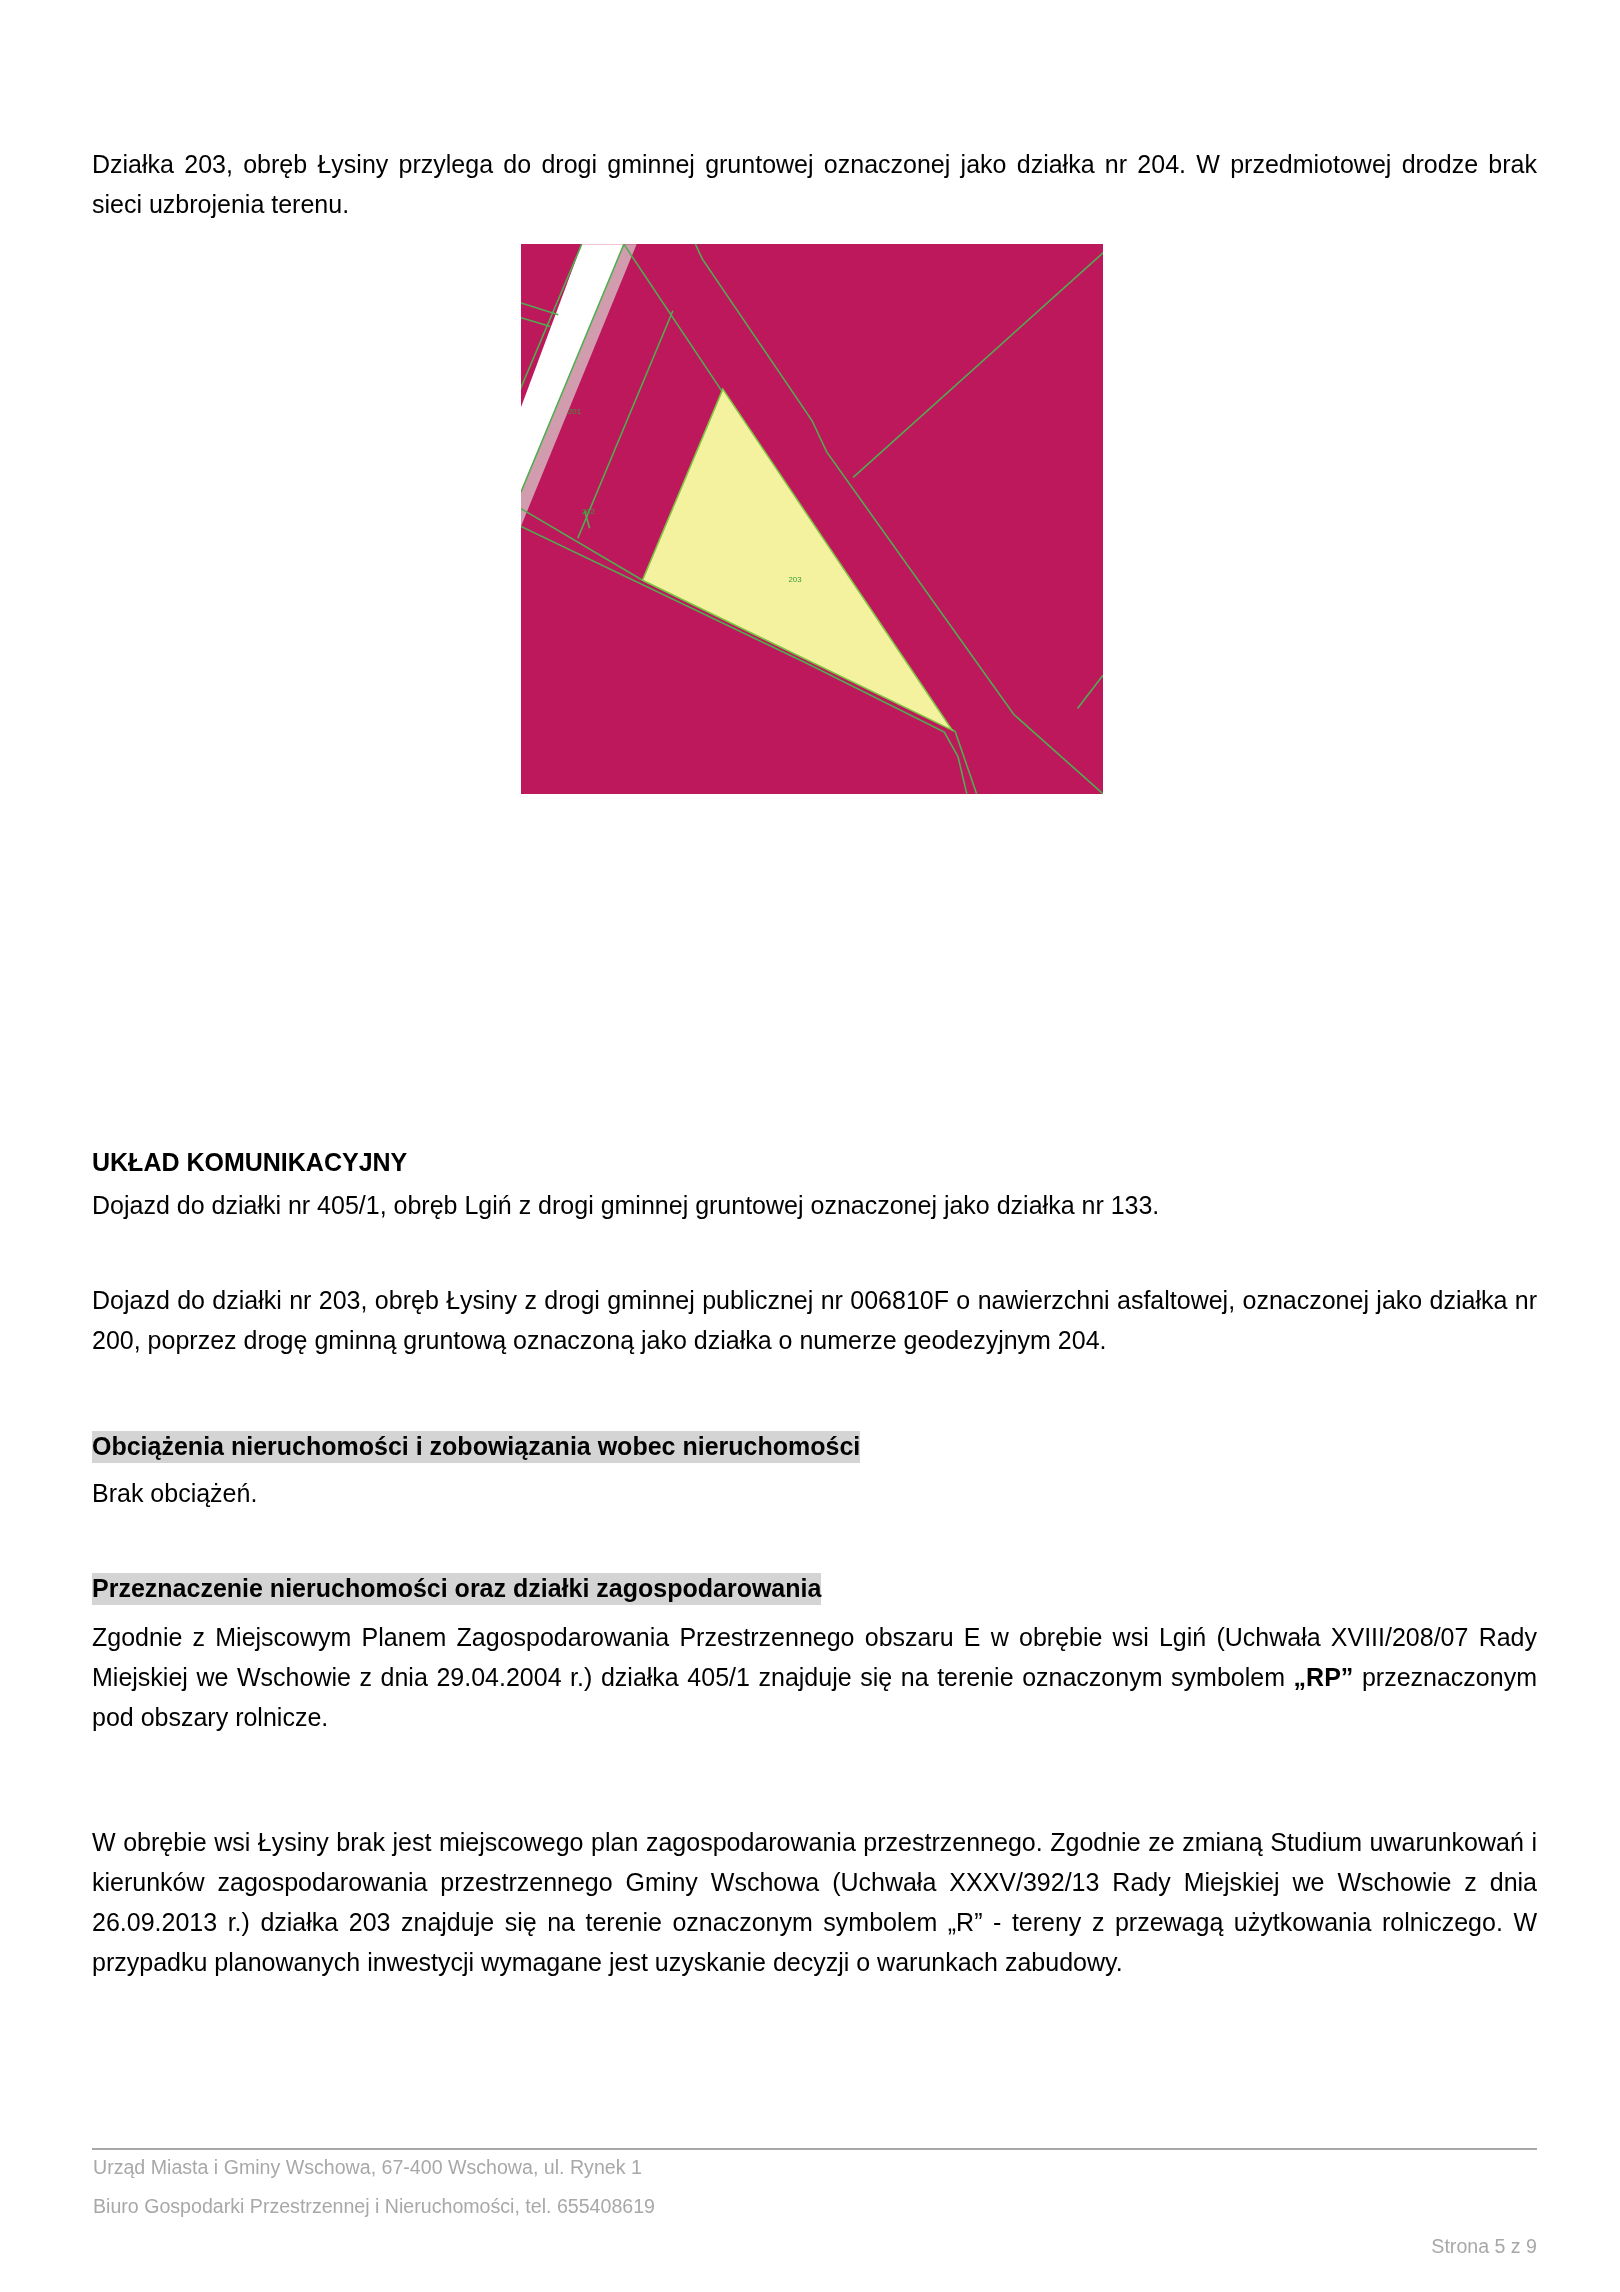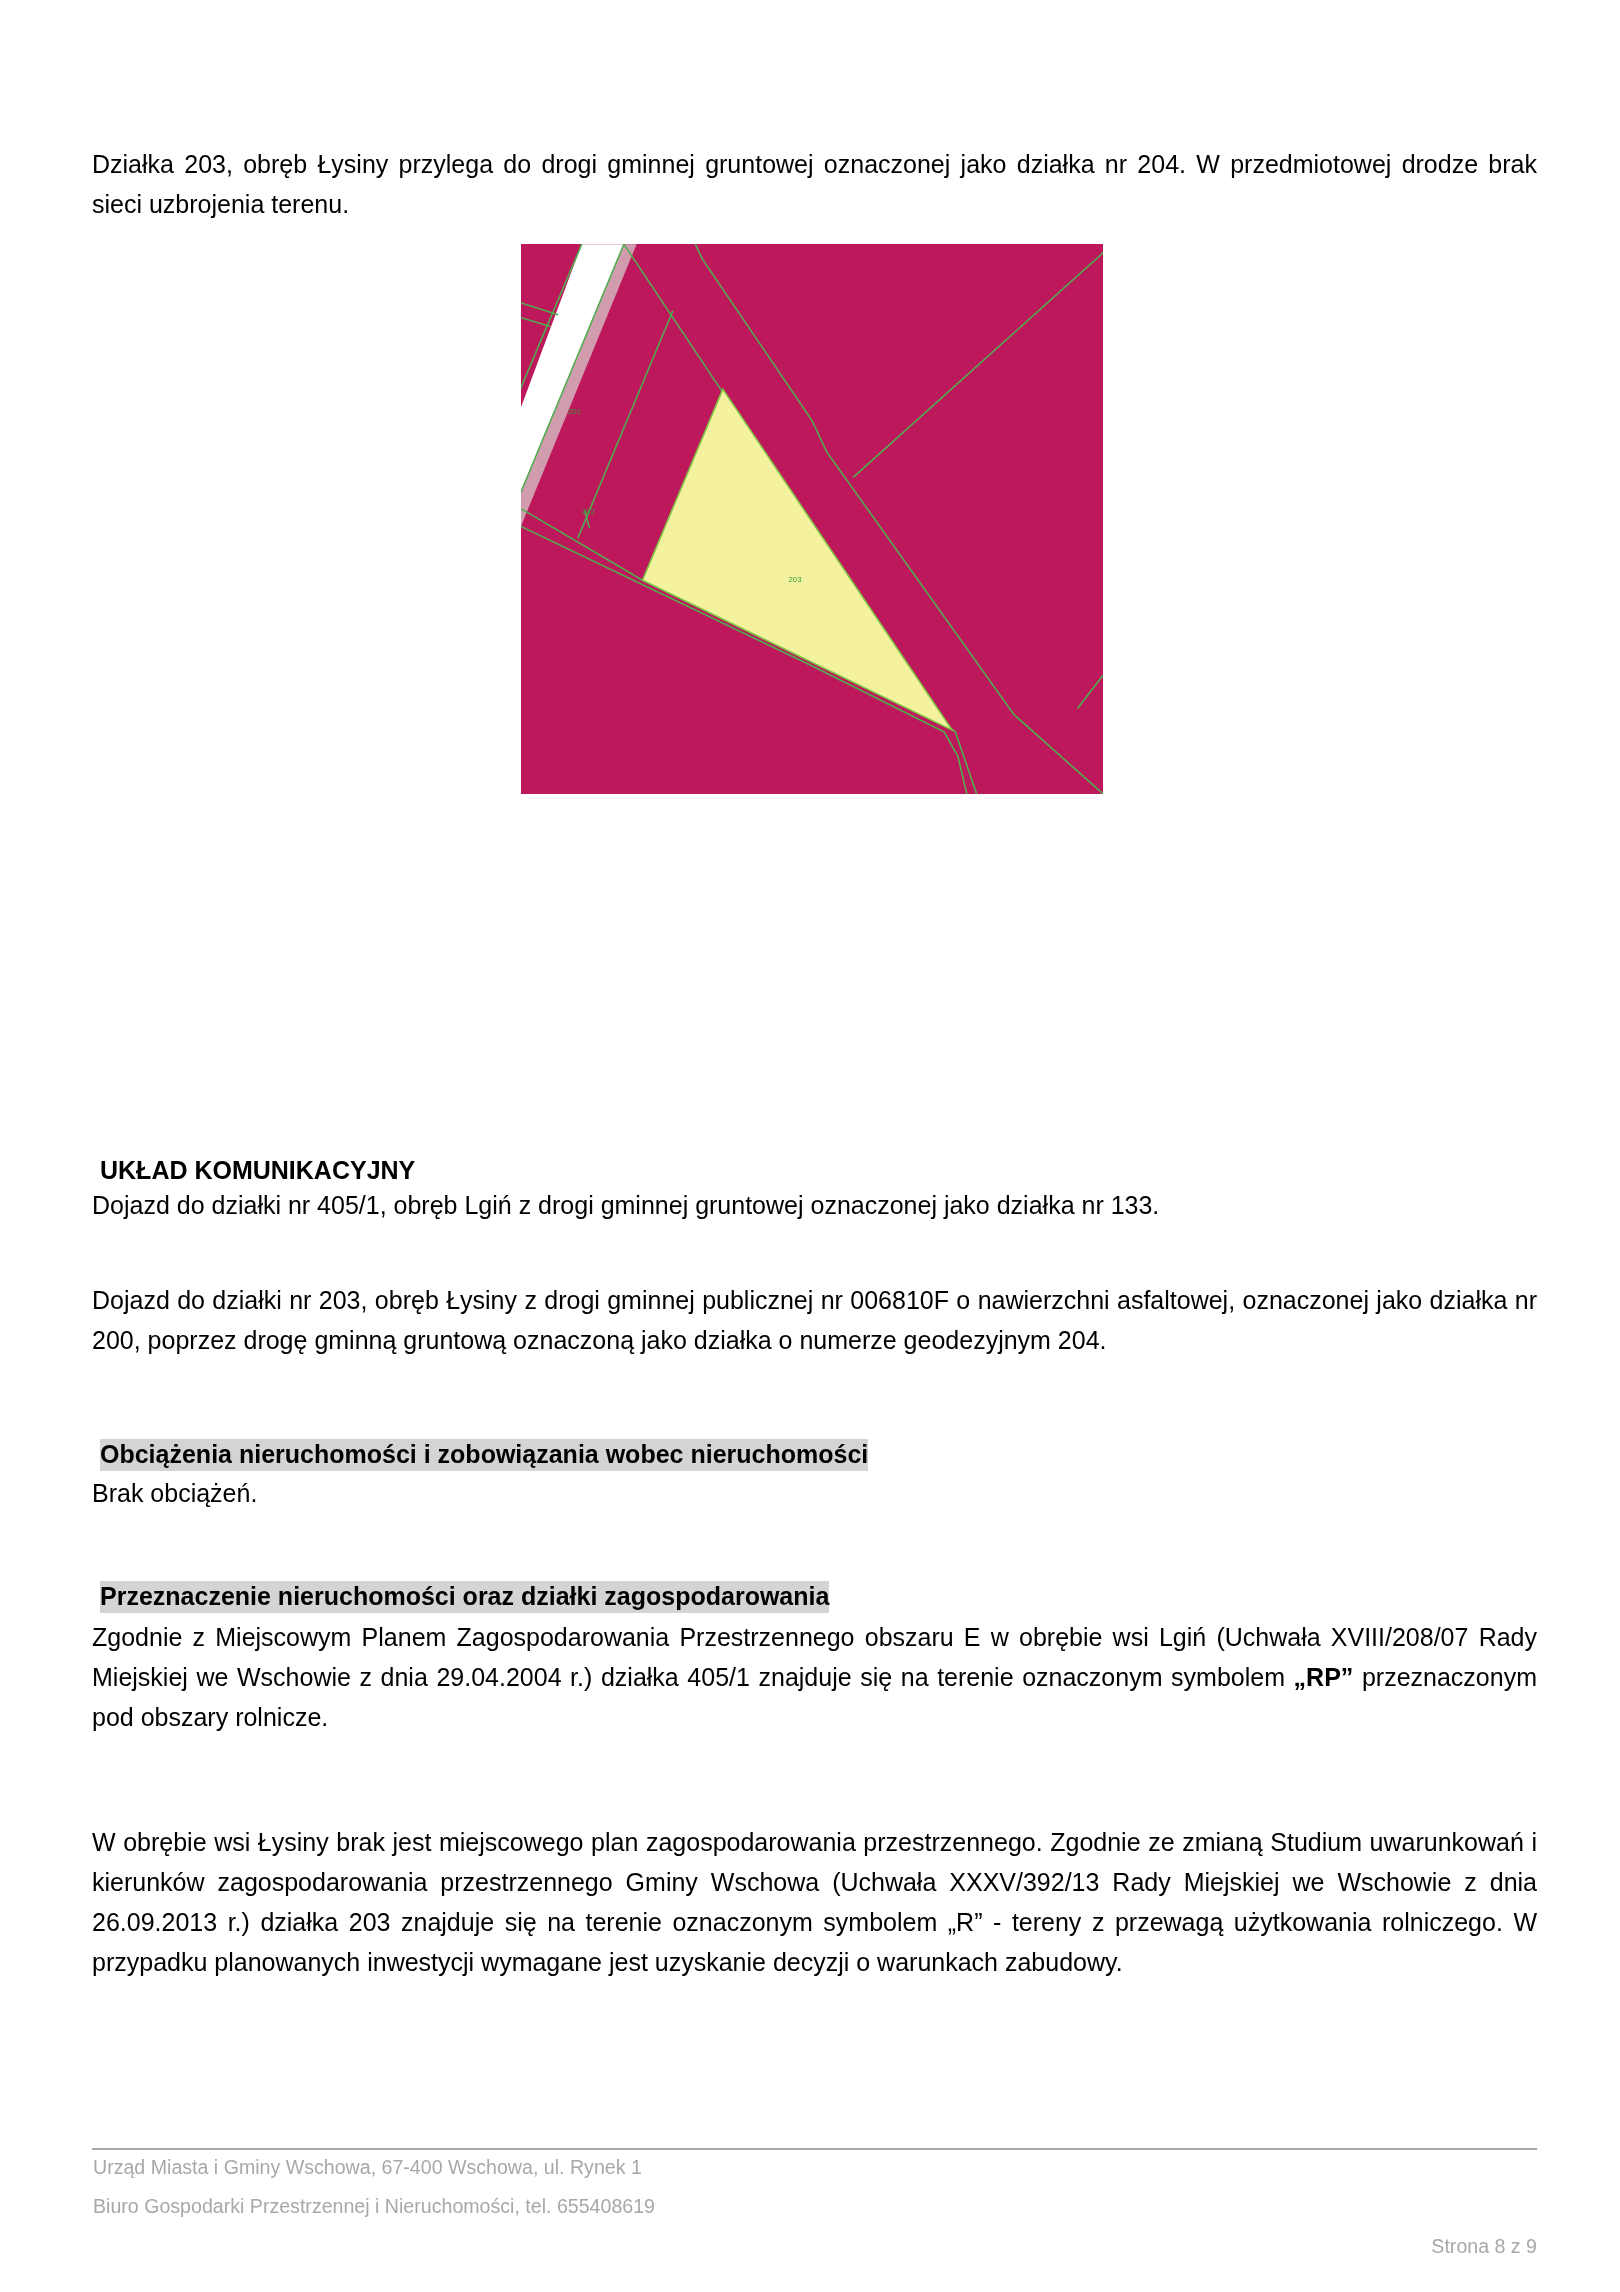--- a/index.html
+++ b/index.html
@@ -1,21 +1,21 @@
 <!DOCTYPE html>
 <html><head>
 <meta charset="utf-8">
 <style>
   html, body { margin: 0; padding: 0; background: #ffffff; }
   body { width: 1620px; height: 2293px; position: relative; overflow: hidden;
          font-family: "Liberation Sans", sans-serif; color: #000; }
   .page { position: absolute; left: 0; top: 0; width: 1620px; height: 2293px; }
   .para { position: absolute; left: 92px; width: 1445px; font-size: 25px;
           line-height: 40px; text-align: justify; text-align-last: left; margin: 0; }
-  .heading { position: absolute; left: 92px; font-size: 25px; font-weight: bold; line-height: 31px; margin: 8px; text-align: center; }
+  .heading { position: absolute; left: 92px; font-size: 25px; font-weight: bold; line-height: 31px; margin: 0; text-align: center; }
   .hl { background: #d4d4d4; padding: 1px 0 2.9px 0; }
   .map { position: absolute; left: 521px; top: 244px; width: 582px; height: 550px; background: #be185d; overflow: hidden; }
   .map svg { display: block; }
   .footer-rule { position: absolute; left: 92px; top: 2148px; width: 1445px; height: 2px; background: #a8a8a8; }
   .footer-line { position: absolute; left: 93px; font-size: 19.6px; color: #a8a8a8; line-height: 25.5px; }
   .page-num { position: absolute; right: 83px; top: 2235px; font-size: 19.6px; color: #a8a8a8; }
 </style>
 </head>
 <body>
 
@@ -62,16 +62,16 @@
   <p class="para" style="top:1473px;">Brak obciążeń.</p>
 
   <h2 class="heading" style="top:1573px;"><span class="hl">Przeznaczenie nieruchomości oraz działki zagospodarowania</span></h2>
   <p class="para" style="top:1617px;"><span>Zgodnie z Miejscowym Planem Zagospodarowania Przestrzennego obszaru E w obrębie wsi Lgiń (Uchwała XVIII/208/07 Rady Miejskiej we Wschowie z dnia 29.04.2004 r.) działka 405/1 znajduje się na terenie oznaczonym symbolem </span><b>„RP”</b><span> przeznaczonym pod obszary rolnicze.</span></p>
 
   <p class="para" style="top:1822px;">W obrębie wsi Łysiny brak jest miejscowego plan zagospodarowania przestrzennego. Zgodnie ze zmianą Studium uwarunkowań i kierunków zagospodarowania przestrzennego Gminy Wschowa (Uchwała XXXV/392/13 Rady Miejskiej we Wschowie z dnia 26.09.2013 r.) działka 203 znajduje się na terenie oznaczonym symbolem „R”  - tereny z przewagą użytkowania rolniczego. W przypadku planowanych inwestycji wymagane jest uzyskanie decyzji o warunkach zabudowy.</p>
 
   <div class="footer-rule"></div>
   <div class="footer-line" style="top:2155px;text-align:right;">Urząd Miasta i Gminy Wschowa, 67-400 Wschowa, ul. Rynek 1</div>
   <div class="footer-line" style="top:2194px;">Biuro Gospodarki Przestrzennej i Nieruchomości, tel. 655408619</div>
-  <div class="page-num">Strona 8 z 9</div>
+  <div class="page-num">Strona 5 z 9</div>
 
 </div>
 
 
 </body></html>

